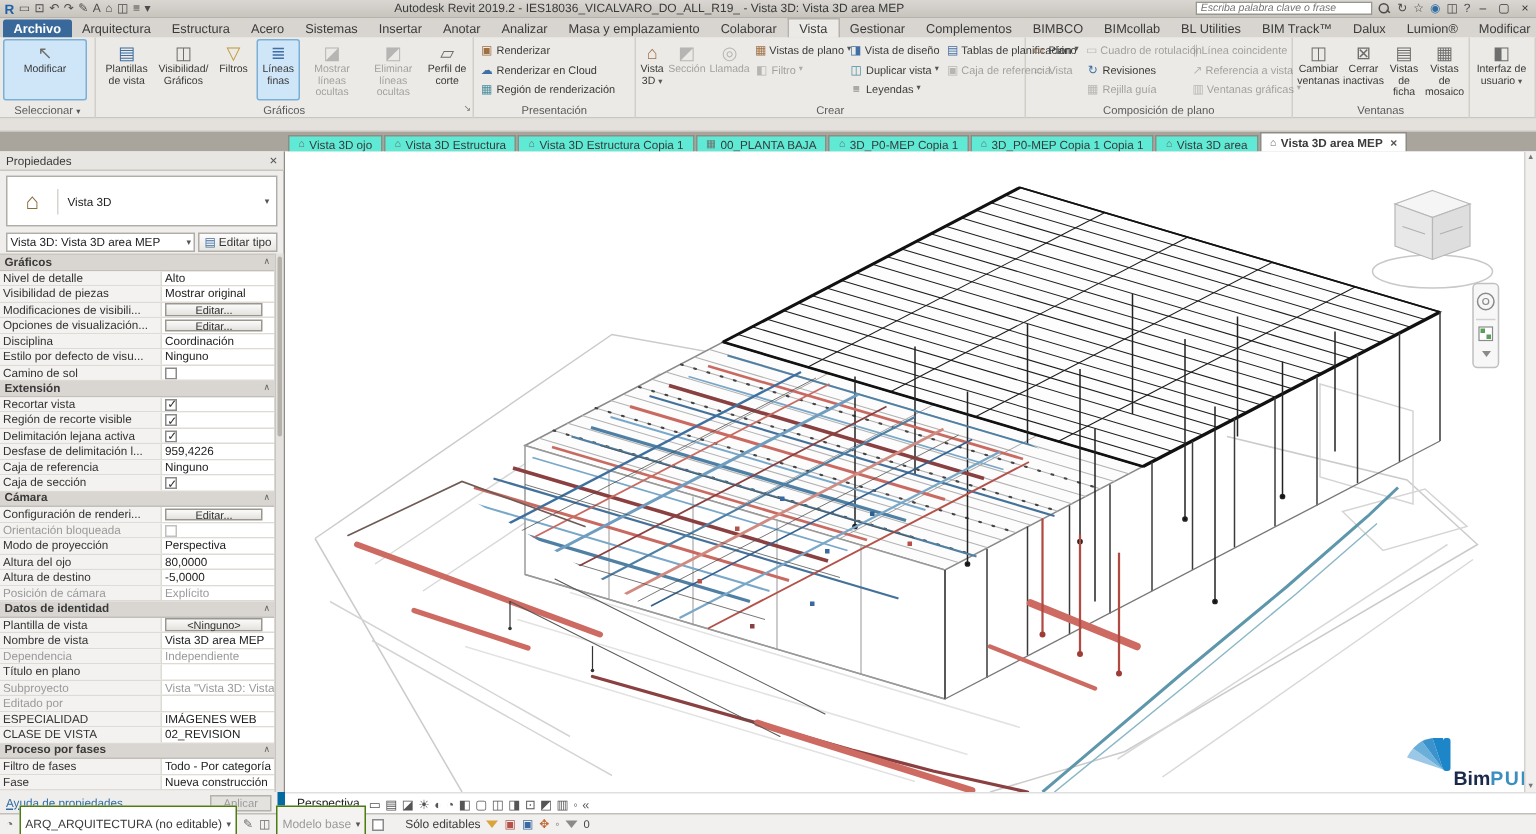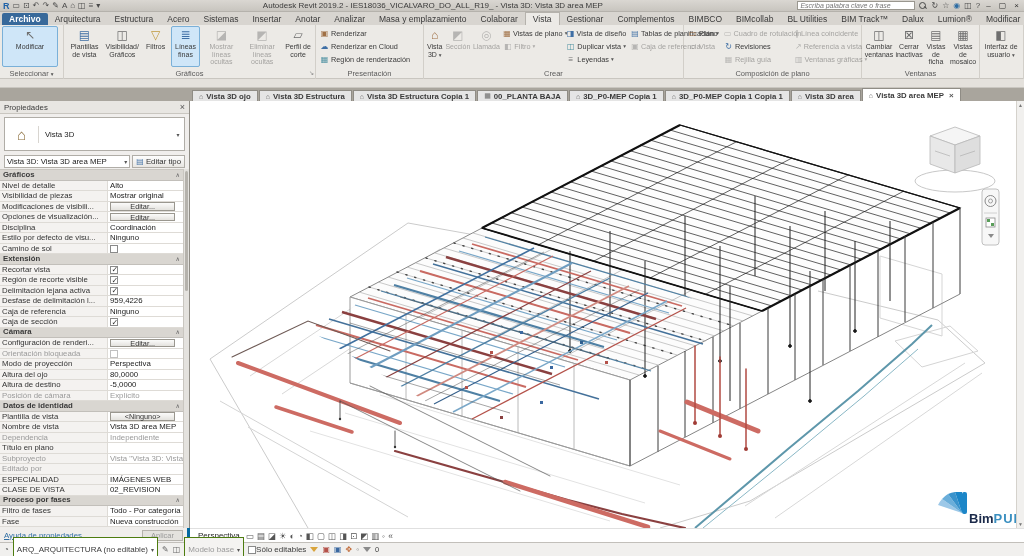--- a/index.html
+++ b/index.html
@@ -42,21 +42,21 @@
   .stackcol{display:flex;flex-direction:column;justify-content:flex-start;padding-top:1px;gap:1px;}
   .smallbtn{display:flex;align-items:center;gap:2px;height:12px;padding:0 2px;font-size:7.3px;color:#3a3a3a;white-space:nowrap;}
   .smallbtn .sic{font-size:8px;width:9px;text-align:center;}
   .arr{font-size:5.5px;color:#555;}
   .ic-blue{color:#3f6fa5;} .ic-brown{color:#a07045;} .ic-gray{color:#6e6e6e;} .ic-gold{color:#c09a3e;} .ic-teal{color:#4a8fa0;}
 
   .optionsbar{position:absolute;left:0;top:79px;width:1024px;height:9px;background:#e4e1dc;border-bottom:1px solid #c9c6c0;}
 
   
   .vtabs{position:absolute;left:0;top:88px;width:1024px;height:13px;background:#a9a59d;display:flex;align-items:flex-end;padding-left:192px;gap:1px;}
-  .vtab{display:flex;align-items:center;gap:3px;background:#e5e5e5;border:1px solid #8f8c85;border-bottom:none;padding:0 6px;height:11px;font-size:7.8px;color:#3a3a3a;white-space:nowrap;font-weight:bold;}
+  .vtab{display:flex;align-items:center;gap:3px;background:#5eead4;border:1px solid #8f8c85;border-bottom:none;padding:0 6px;height:11px;font-size:7.8px;color:#3a3a3a;white-space:nowrap;}
   .vtab .ti{font-size:7px;color:#6e6e6e;}
   .vtab.active{background:#fff;height:13px;font-weight:bold;}
   .vtab .x{font-size:8px;color:#555;margin-left:2px;}
 
   
   .main{position:absolute;left:0;top:101px;width:1024px;height:427px;display:flex;}
 
   
   .props{width:190px;height:427px;background:#f0eeec;border-right:1px solid #8f8c85;position:relative;font-size:7.8px;}
   .props-title{height:13px;display:flex;align-items:center;justify-content:space-between;padding:0 4px;background:#e8e6e2;border-bottom:1px solid #c9c6c0;color:#3a3a3a;}
@@ -91,39 +91,39 @@
   .vscroll .up{position:absolute;top:1px;left:1px;}
   .vscroll .dn{position:absolute;bottom:1px;left:1px;}
   .logo{position:absolute;right:12px;bottom:2px;width:78px;height:34px;}
   .logo .fan{position:absolute;right:8px;top:0;}
   .logo .txt{position:absolute;left:0;bottom:0;white-space:nowrap;padding-left:35px;}
   .logo .bim{font-size:13px;font-weight:bold;color:#1b2a4a;letter-spacing:0;}
   .logo .pulso{font-size:13px;font-weight:bold;color:#3a8fc0;letter-spacing:1px;}
 
   
   .botrow{position:absolute;left:0;top:528px;width:1024px;height:14px;display:flex;}
-  .props-footer{width:190px;height:14px;background:#f0eeec;border-right:3px solid #0369a1;display:flex;align-items:center;justify-content:space-between;padding:0 4px;gap:40px;}
+  .props-footer{width:190px;height:14px;background:#f0eeec;border-right:5px solid #0369a1;display:flex;align-items:center;justify-content:space-between;padding:0 4px;gap:40px;}
   .helplink{color:#2e6da4;text-decoration:underline;font-size:7.8px;}
   .applybtn{height:11px;border:1px solid #b5b2ac;background:#e4e2de;color:#9a9a9a;font-size:7.5px;padding:0 8px;line-height:9px;}
   .viewbar{flex:1;background:#fff;display:flex;align-items:center;gap:3px;padding-left:8px;border-top:1px solid #e0e0e0;}
   .viewbar .vl{font-size:8px;color:#222;margin-right:3px;}
   .vbic{font-size:8.5px;color:#555;line-height:12px;}
 
   
   .statusbar{position:absolute;left:0;top:542px;width:1024px;height:14px;background:#f1f0ee;border-top:1px solid #c2bfba;display:flex;align-items:center;padding:0 4px;font-size:8px;color:#3a3a3a;}
   .statusbar .hint{flex:1;white-space:nowrap;overflow:hidden;}
   .sb-right{display:flex;align-items:center;gap:4px;}
   .sb-ic{font-size:8px;color:#666;}
   .sb-select{height:11px;background:#fff;border:1px solid #4d7c0f;display:flex;align-items:center;gap:3px;padding:12px 3px;white-space:nowrap;}
   .sb-select.dim{color:#9a9a9a;background:#f4f3f1;}
   .sb-select .tv{font-size:6px;color:#555;}
   .funnel{width:0;height:0;border-left:4px solid transparent;border-right:4px solid transparent;border-top:5px solid #d9a43c;display:inline-block;}
   .funnel.gray{border-top-color:#8a8a8a;}
   .sb-count{font-size:7.5px;color:#444;}
-  .cbx-lbl{display:flex;align-items:flex-end;gap:0;white-space:nowrap;}
+  .cbx-lbl{display:flex;align-items:flex-end;gap:14px;white-space:nowrap;}
 </style>
 </head>
 <body>
 
 <div class="app">
 
   <div class="titlebar">
     <div class="qat">
       <span class="g rlogo">R</span>
       <span class="g">▭</span>

